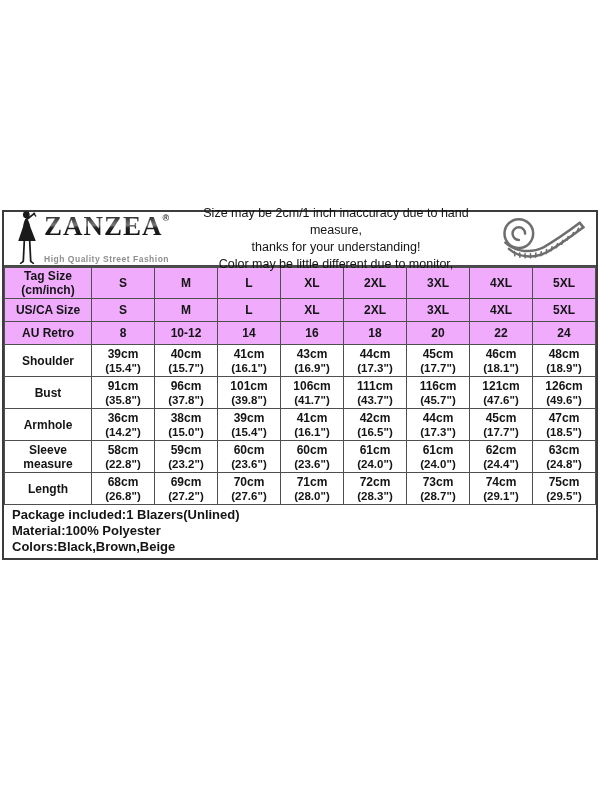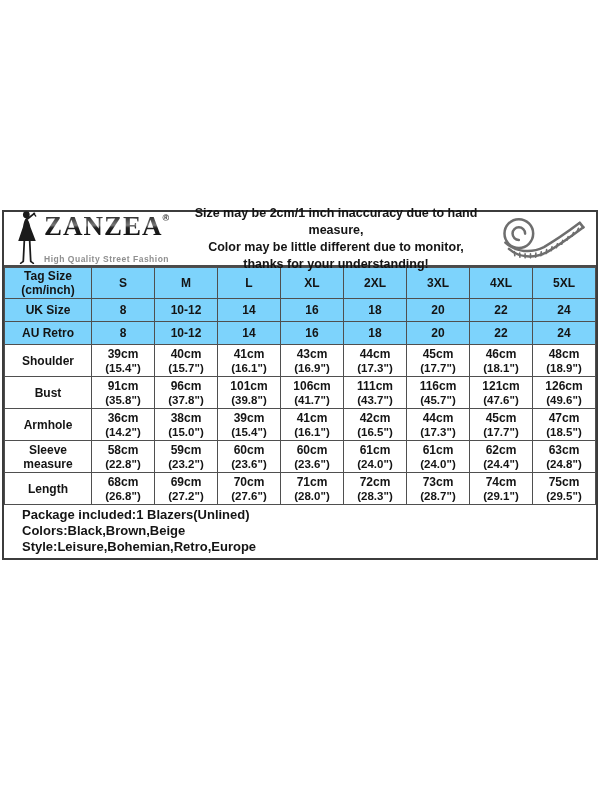--- a/index.html
+++ b/index.html
@@ -21,38 +21,38 @@
   .logo-textwrap{display:flex;flex-direction:column;align-items:center;line-height:1;}
   .brand-line{display:flex;align-items:flex-start;}
   .brand{
     font-family:"Liberation Serif", serif;font-weight:bold;font-size:27px;
     letter-spacing:1px;color:#2e2e2e;
     background:linear-gradient(180deg,#111 0%,#777 45%,#222 55%,#0a0a0a 100%);
     -webkit-background-clip:text;background-clip:text;-webkit-text-fill-color:transparent;
   }
   .regmark{font-size:9px;font-weight:bold;color:#2e2e2e;margin-top:1px;}
   .tagline{font-size:8.5px;font-weight:bold;color:#8f8f8f;letter-spacing:0.5px;margin-top:15px;}
-  .notice{flex:1;text-align:center;font-size:12.5px;font-weight:bold;line-height:17px;padding:0 2px;}
+  .notice{flex:1;text-align:center;font-size:12.5px;font-weight:normal;line-height:17px;padding:0 2px;}
   .tape{flex:none;width:102px;padding-right:6px;display:flex;justify-content:center;}
   
   table.size{border-collapse:collapse;table-layout:fixed;width:100%;}
   table.size td{
     border:1px solid #4f4f4f;text-align:center;vertical-align:middle;
     font-size:12px;font-weight:bold;padding:0;background:#ffffff;
   }
   col.c-label{width:87px;}
   col.c-size{width:63px;}
-  tr.gray td{background:#7dd3fc;}
+  tr.gray td{background:#f0abfc;}
   td.lbl{background:#e2e2e2;}
   tr.h30 td{height:30px;line-height:14px;}
   tr.h22 td{height:22px;}
   tr.h31 td{height:31px;line-height:14px;margin-left:48px;}
   td .l2{font-size:11.5px;}
   
-  .info{padding:2px 4px 3px 18px;}
+  .info{padding:2px 4px 3px 8px;}
   .info div{font-size:13px;font-weight:bold;line-height:16px;white-space:nowrap;}
 </style>
 </head>
 <body>
 
 <div class="canvas">
   <div class="sheet">
 
     <div class="band">
       <div class="logo">
@@ -71,22 +71,22 @@
         <span class="logo-textwrap">
           <span class="brand-line">
             <span class="brand">ZANZEA</span>
             <span class="regmark">®</span>
           </span>
           <span class="tagline">High Quality Street Fashion</span>
         </span>
       </div>
       <div class="notice">
         <div>Size may be 2cm/1 inch inaccuracy due to hand measure,</div>
+        <div>thanks for your understanding!</div>
         <div>Color may be little different due to monitor,</div>
-        <div>thanks for your understanding!</div>
       </div>
       <div class="tape">
         <svg width="96" height="52" viewBox="0 0 105 58" aria-hidden="true">
           <g fill="none" stroke="#6e6e6e" stroke-width="2.8" stroke-linecap="round">
             <circle cx="30" cy="23" r="16"></circle>
             <path d="M37,23 a7,7 0 1 0 -7,7"></path>
             <path d="M15,33 C 27,44 44,45 58,38 C 72,30 86,20 98,11"></path>
             <path d="M19,40 C 30,50 46,51 61,44 C 75,36 90,25 102,16"></path>
             <path d="M98,11 L102,16"></path>
           </g>
@@ -130,29 +130,29 @@
           <td>S</td>
           <td>M</td>
           <td>L</td>
           <td>XL</td>
           <td>2XL</td>
           <td>3XL</td>
           <td>4XL</td>
           <td>5XL</td>
         </tr>
         <tr class="gray h22">
-          <td class="lbl">UK Size</td>
-          <td>8</td>
-          <td>10-12</td>
-          <td>14</td>
-          <td>16</td>
-          <td>18</td>
-          <td>20</td>
-          <td>22</td>
-          <td>24</td>
+          <td class="lbl">US/CA Size</td>
+          <td>S</td>
+          <td>M</td>
+          <td>L</td>
+          <td>XL</td>
+          <td>2XL</td>
+          <td>3XL</td>
+          <td>4XL</td>
+          <td>5XL</td>
         </tr>
         <tr class="gray h22">
           <td class="lbl">AU Retro</td>
           <td>8</td>
           <td>10-12</td>
           <td>14</td>
           <td>16</td>
           <td>18</td>
           <td>20</td>
           <td>22</td>
@@ -331,18 +331,18 @@
           <td>
               <div>75cm</div>
               <div class="l2">(29.5")</div>
             </td>
         </tr>
       </tbody>
     </table>
 
     <div class="info">
       <div>Package included:1 Blazers(Unlined)</div>
+      <div>Material:100% Polyester</div>
       <div>Colors:Black,Brown,Beige</div>
-      <div>Style:Leisure,Bohemian,Retro,Europe</div>
     </div>
 
   </div>
 </div>
 
 </body></html>

